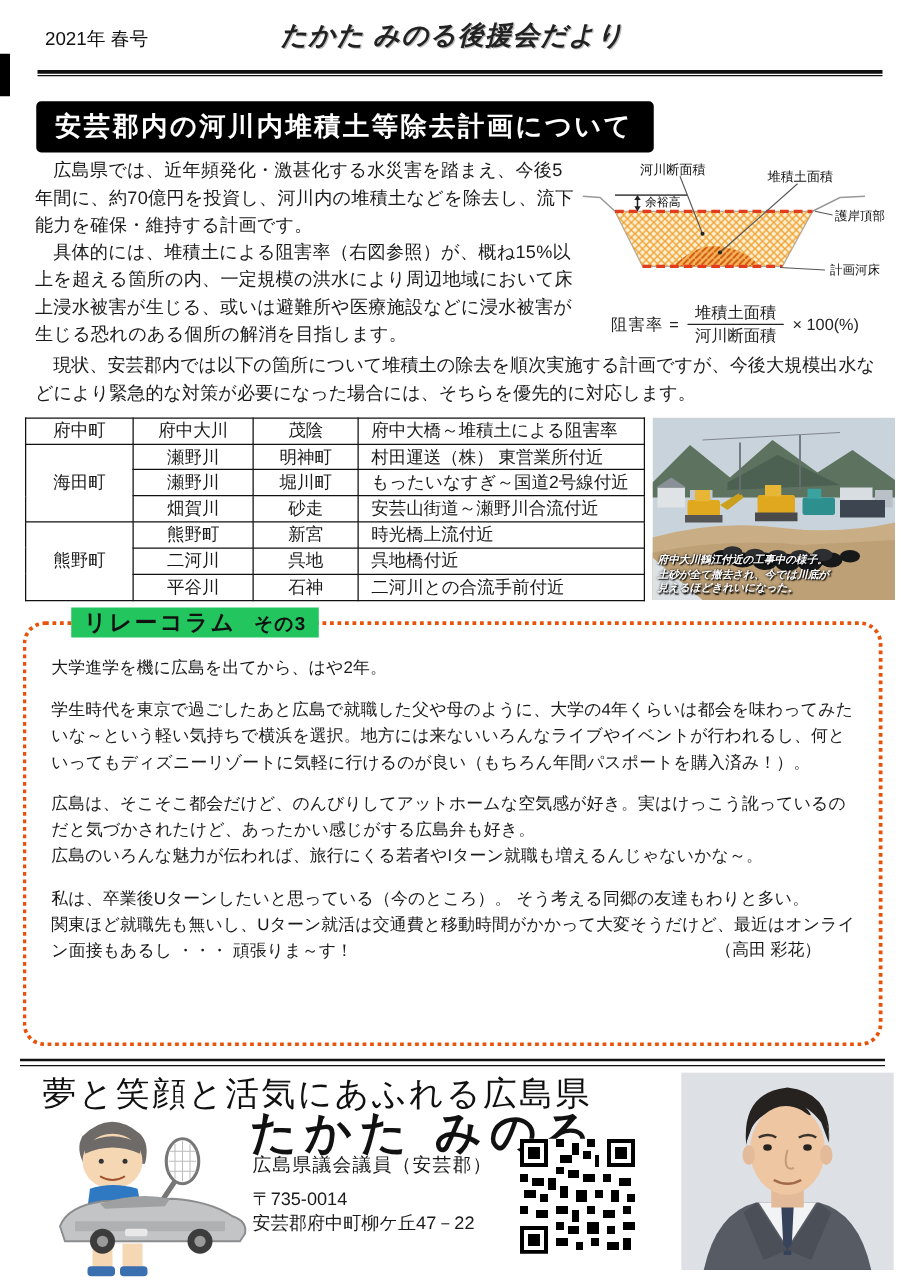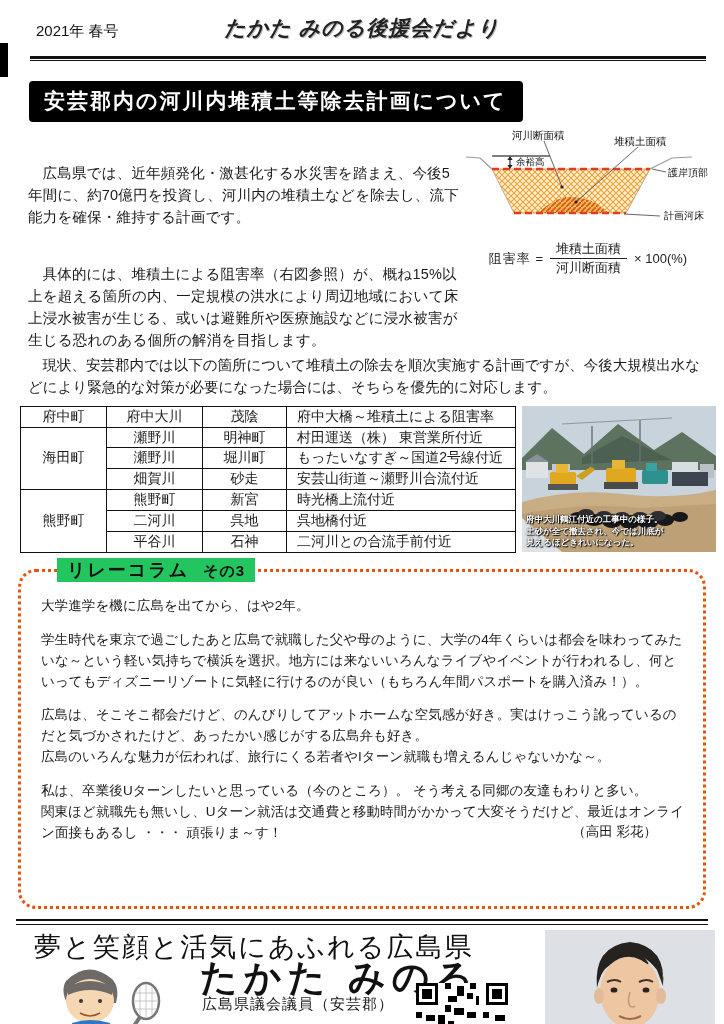--- a/index.html
+++ b/index.html
@@ -24,40 +24,40 @@
   
   .title-bar{
     margin:22px 0 0 30px; display:inline-block; background:#000; color:#fff;
     font-size:21px; font-weight:bold; letter-spacing:2px; padding:5px 16px 6px 14px;
     border-radius:3px; box-shadow:0 0 0 1px #000;
   }
 
   
   .intro{ display:flex; padding:6px 14px 0 28px; }
   .intro-text{ width:438px; font-size:14.5px; line-height:1.5; letter-spacing:0.2px; }
-  .intro-text p{ text-indent:1em;margin-top:36px; }
+  .intro-text p{ text-indent:1em; }
   .intro-figure{ width:244px; margin-left:2px; position:relative; }
   .formula{ display:flex; align-items:center; justify-content:center; font-size:13px; margin-top:2px; color:#222; }
   .formula .lhs{ margin-right:6px; letter-spacing:1px; }
   .frac{ display:flex; flex-direction:column; align-items:center; line-height:1.25; }
   .frac .num{ border-bottom:1.5px solid #222; padding:0 6px 1px; }
   .frac .den{ padding-top:1px; }
   .formula .rhs{ margin-left:7px; }
   .para3{ padding:4px 16px 0 28px; font-size:14.5px; line-height:1.5; }
   .para3 p{ text-indent:1em; }
 
   
   .table-row{ display:flex; padding:7px 8px 0 20px; }
   table.spots{ border-collapse:collapse; width:505px; height:147px; }
   table.spots td{
     border:1.5px solid #111; font-size:14px; text-align:center; padding:0 4px;
     white-space:nowrap;
   }
   table.spots td.loc{ text-align:left; padding-left:10px; }
-  .photo-wrap{ margin-left:6px; width:194px; height:146px; position:relative; }
+  .photo-wrap{ margin-left:6px; width:194px; height:146px; position:relative;font-style:italic; }
   .photo-wrap svg{ display:block; }
   .photo-caption{
     position:absolute; left:4px; bottom:3px; right:2px;
     color:#fff; font-size:8.5px; line-height:1.35; font-weight:bold;
     text-shadow:0 0 2px #000,1px 1px 1px #000;
   }
 
   
   .relay-box{
     position:relative; margin:16px 18px 0 18px; border:3px dotted #e8520a;

